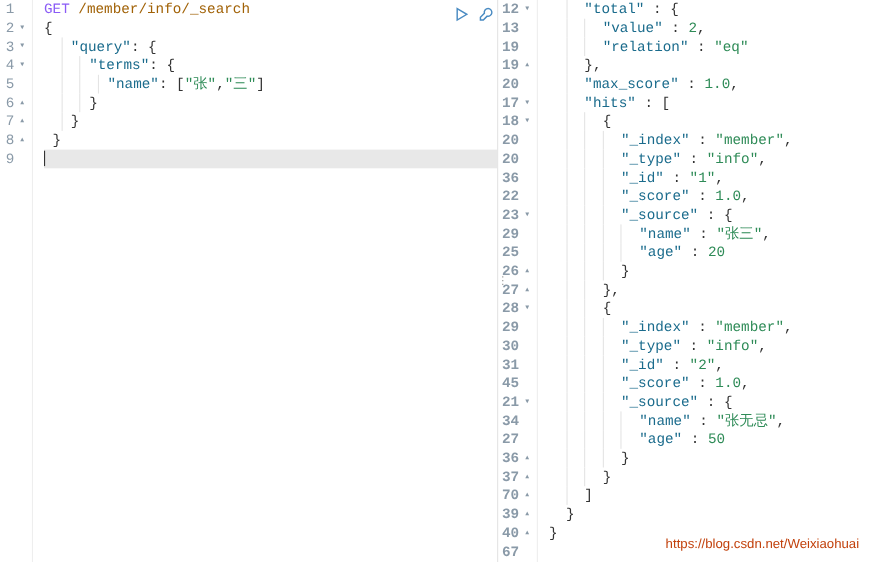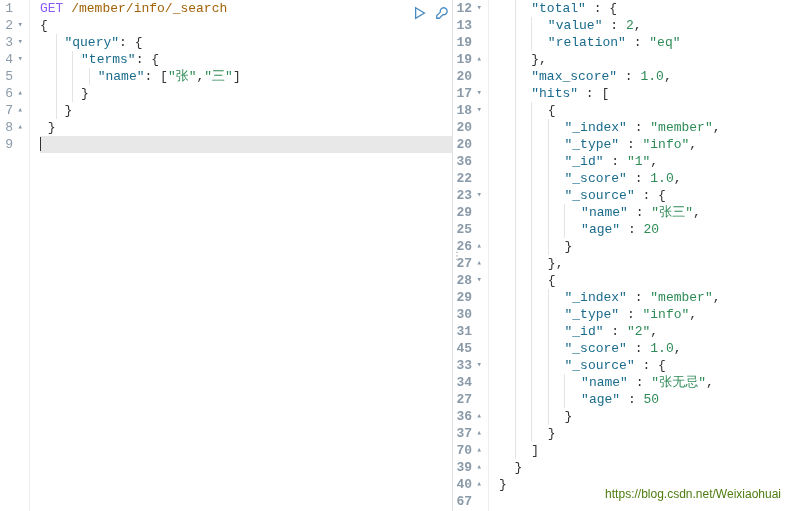--- a/index.html
+++ b/index.html
@@ -61,21 +61,21 @@
 .tok-path { color: #a16207; }
 .tok-brace { color: #333; }
 .tok-key { color: #1a6b8c; }
 .tok-str { color: #2e8b57; }
 .tok-num { color: #2e8b57; }
 .tok-punc { color: #333; }
 .watermark {
   position: absolute;
   bottom: 10px;
   right: 10px;
-  color: #4d7c0f;
+  color: #c2410c;
   font-size: 12px;
   font-family: Arial, sans-serif;
 }
 .cursor-line { position: relative; }
 .cursor {
   position: absolute;
   left: 0;
   top: 1px;
   width: 1px;
   height: 14px;
@@ -221,21 +221,21 @@
         </div>
         <div class="line-num">
           <span>31</span>
           <span class="fold"> </span>
         </div>
         <div class="line-num">
           <span>45</span>
           <span class="fold"> </span>
         </div>
         <div class="line-num">
-          <span>33</span>
+          <span>21</span>
           <span class="fold">▾</span>
         </div>
         <div class="line-num">
           <span>34</span>
           <span class="fold"> </span>
         </div>
         <div class="line-num">
           <span>27</span>
           <span class="fold"> </span>
         </div>

